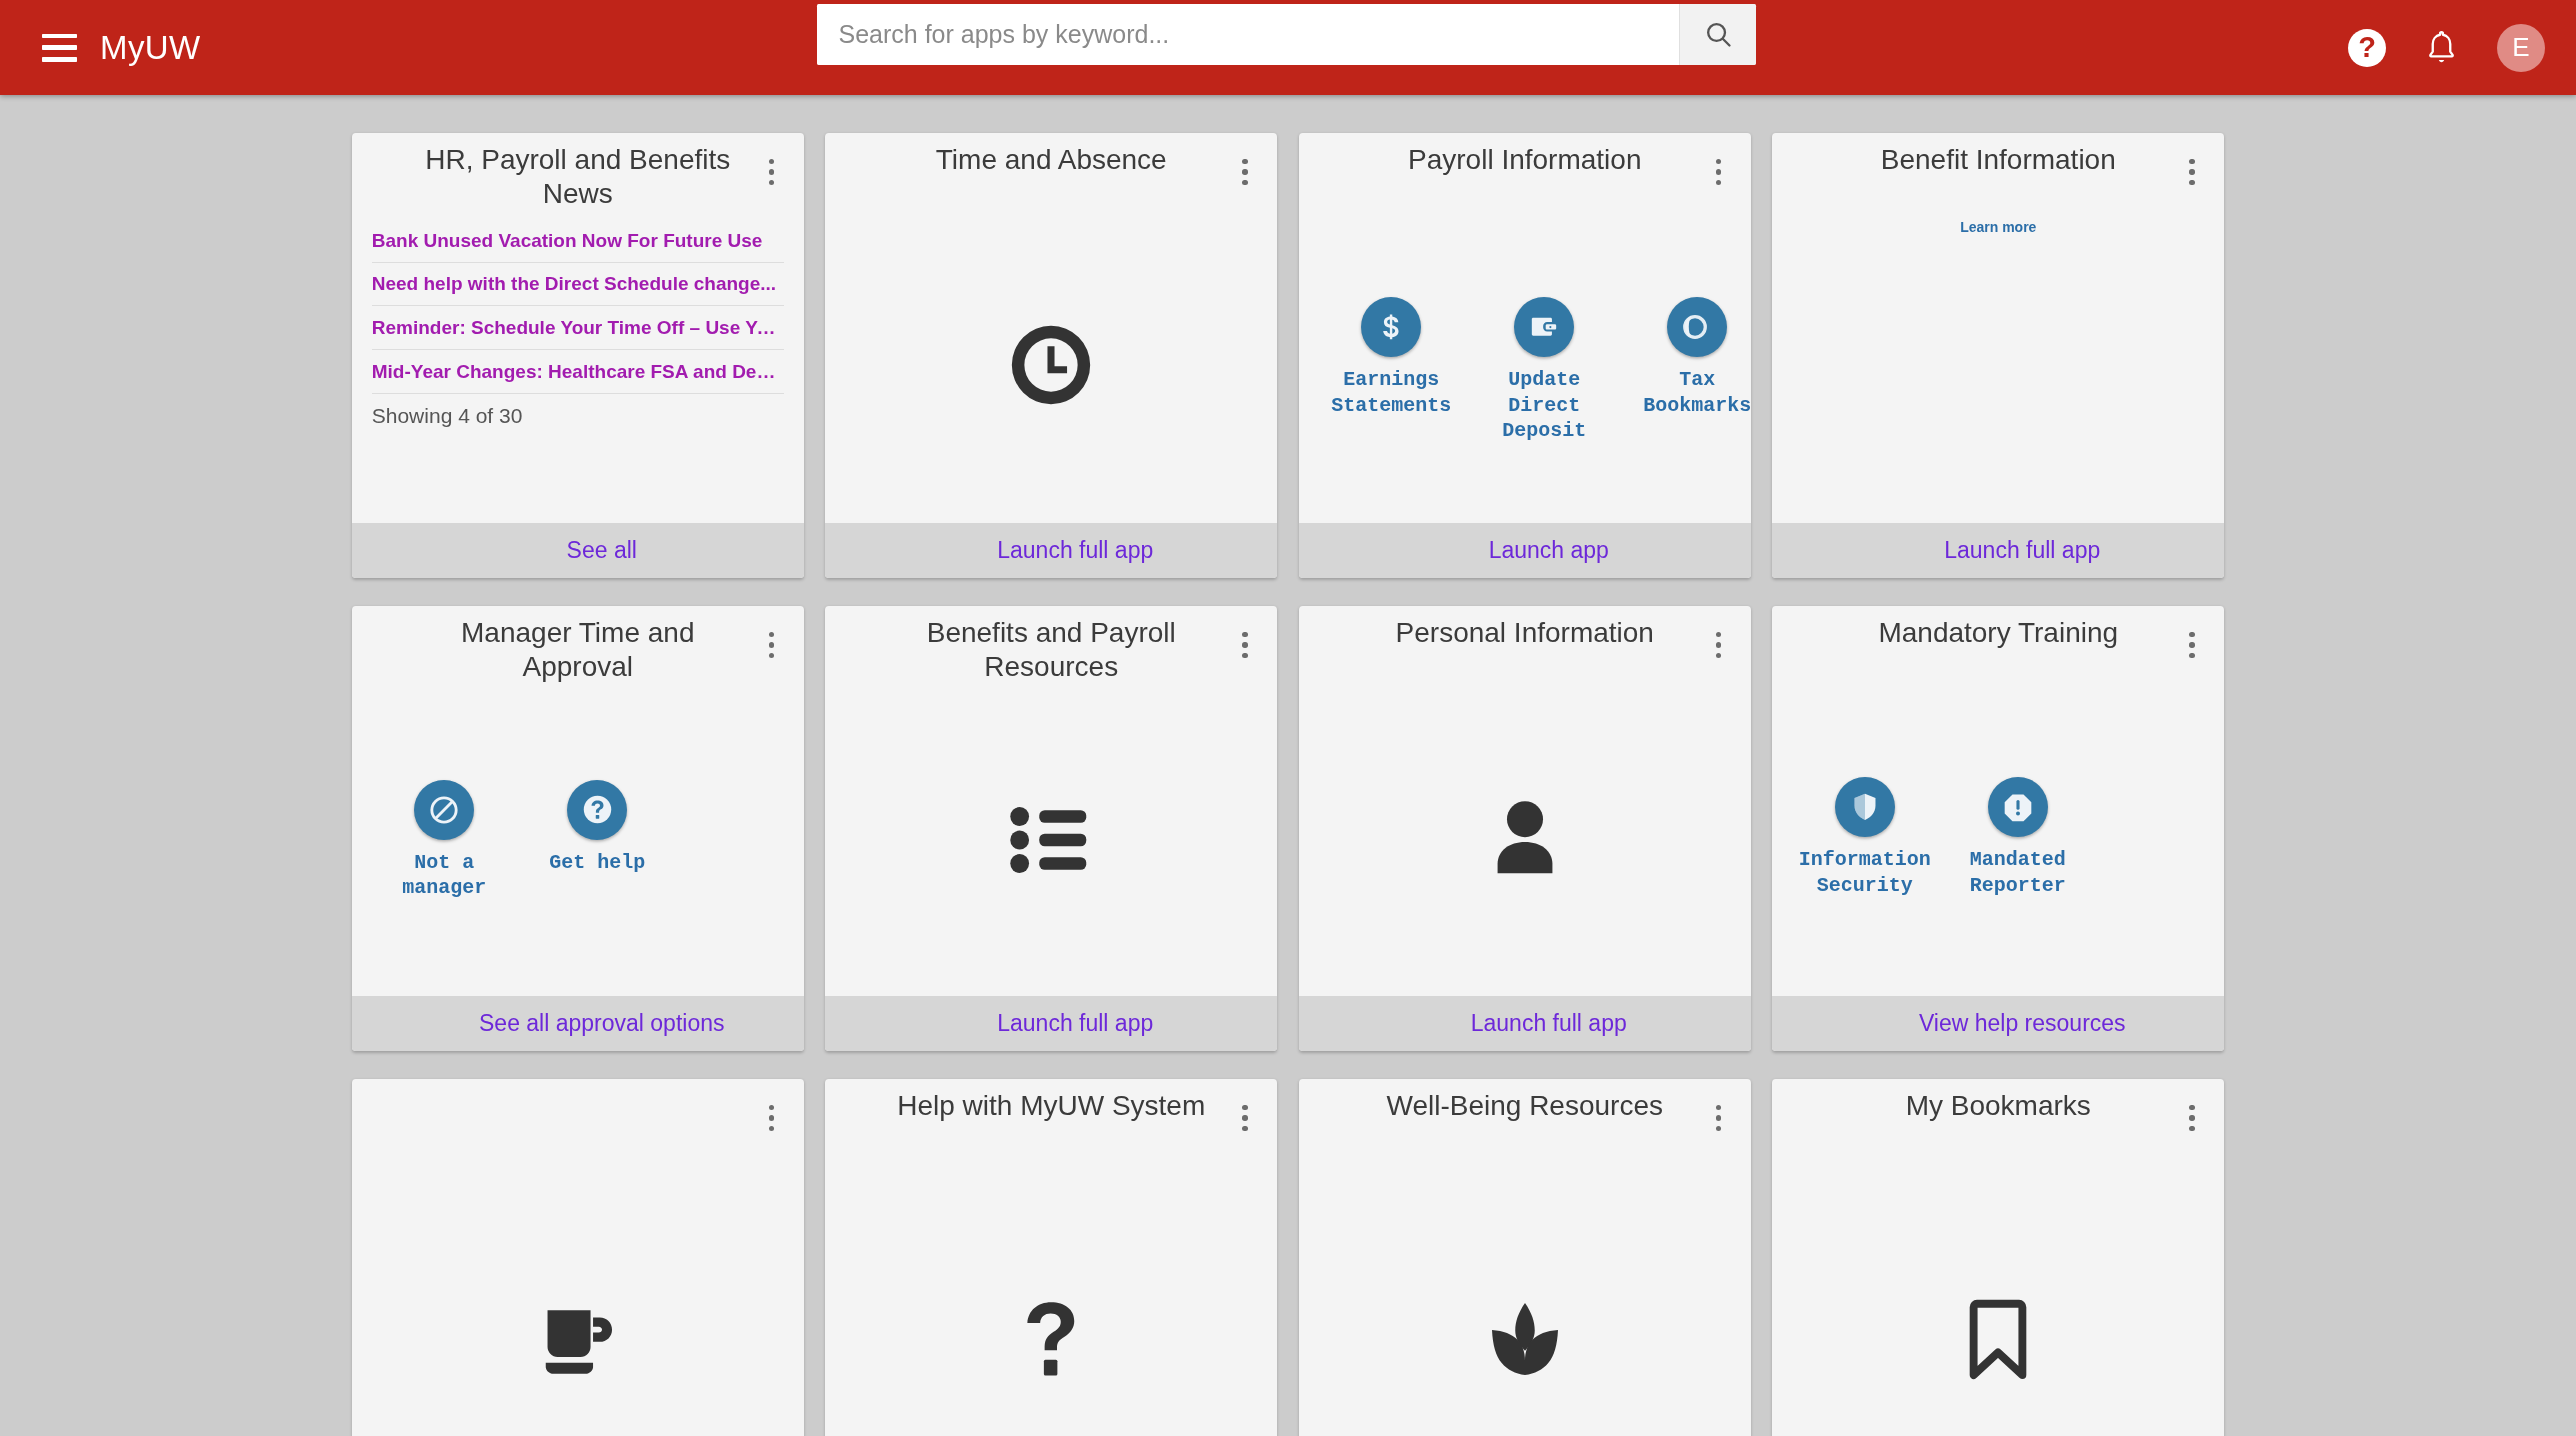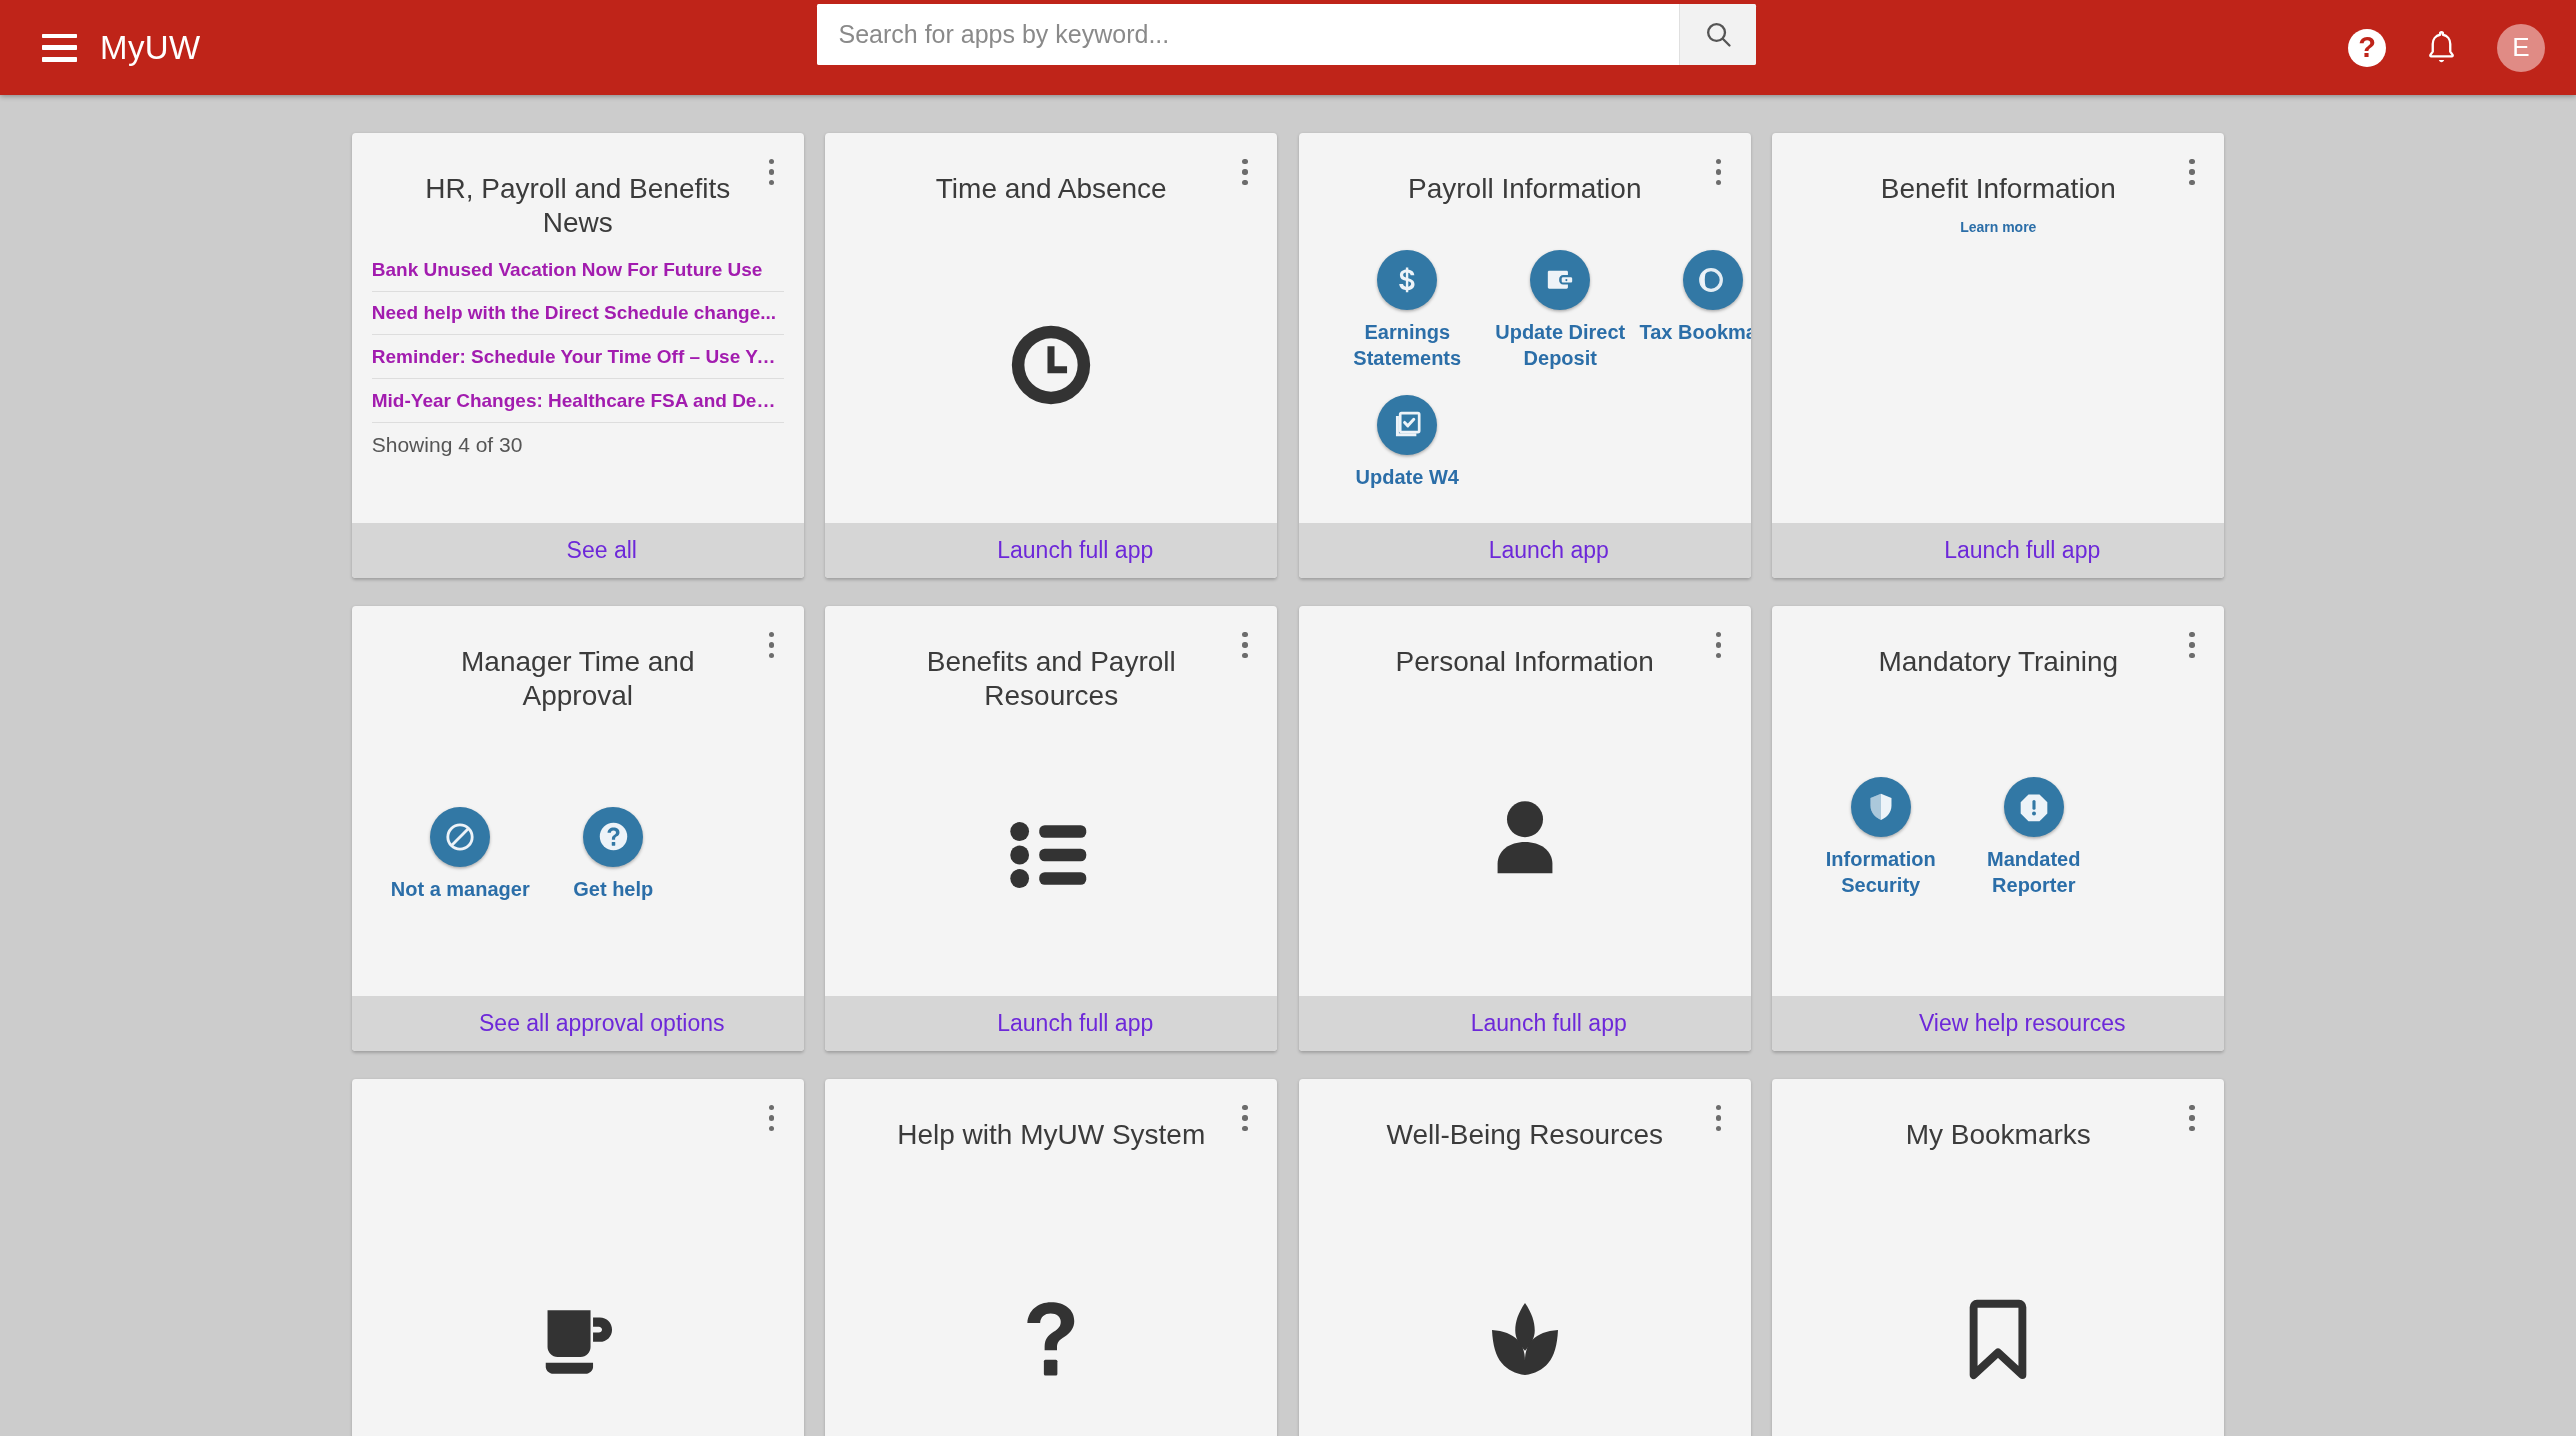--- a/index.html
+++ b/index.html
@@ -105,21 +105,21 @@
     box-shadow: 0 1.5px 3.1px rgba(0,0,0,0.22);
     display: flex;
     flex-direction: column;
     height: 445px;
     position: relative;
     overflow: hidden;
   }
 
   .card-head {
     position: relative;
-    padding: 39px 54px 0 54px;
+    padding: 10px 54px 0 54px;
     min-height: 74px;
   }
   .card-title {
     text-align: center;
     font-size: 28px;
     color: #3b3b3b;
     font-weight: normal;
     line-height: 1.22;
   }
   .kebab {
@@ -164,24 +164,25 @@
   }
 
   
   .big-icon { display: flex; align-items: center; justify-content: center; }
   .big-icon svg { fill: #333333; }
 
   
   .tiles {
     flex: 1;
     display: grid;
-    grid-template-columns: 1fr 1fr 1fr;
+    grid-template-columns: 1fr 1fr 1fr 1fr;
     align-content: center;
     justify-items: center;
-    padding: 0 32px;
+    padding: 0 16px;
+    font-family: Liberation Mono, monospace;
   }
   .tiles.two-row { row-gap: 23px; padding-top: 10.7px; }
   .tiles.single-row { align-content: center; }
   .tile {
     display: flex; flex-direction: column; align-items: center;
     cursor: pointer; width: 153px;
   }
   .tile-circle {
     width: 60px; height: 60px; border-radius: 50%;
     background: #3278a5;

